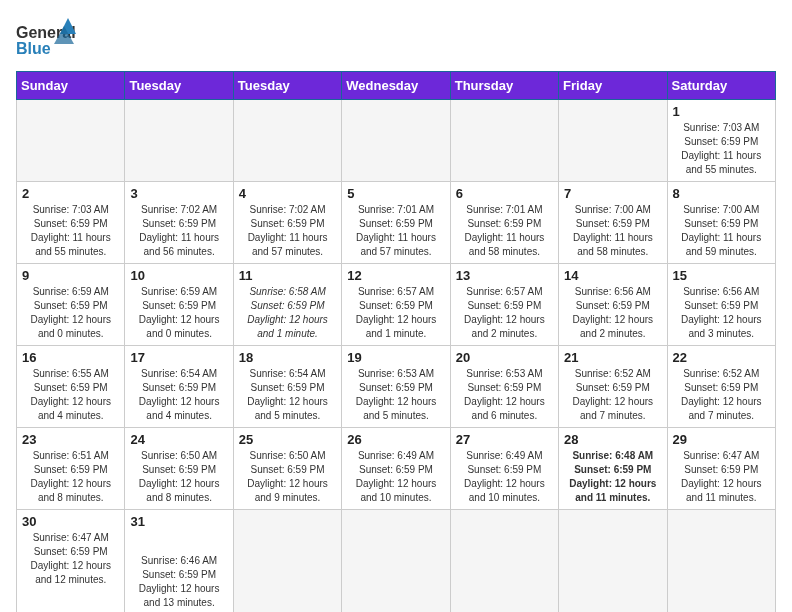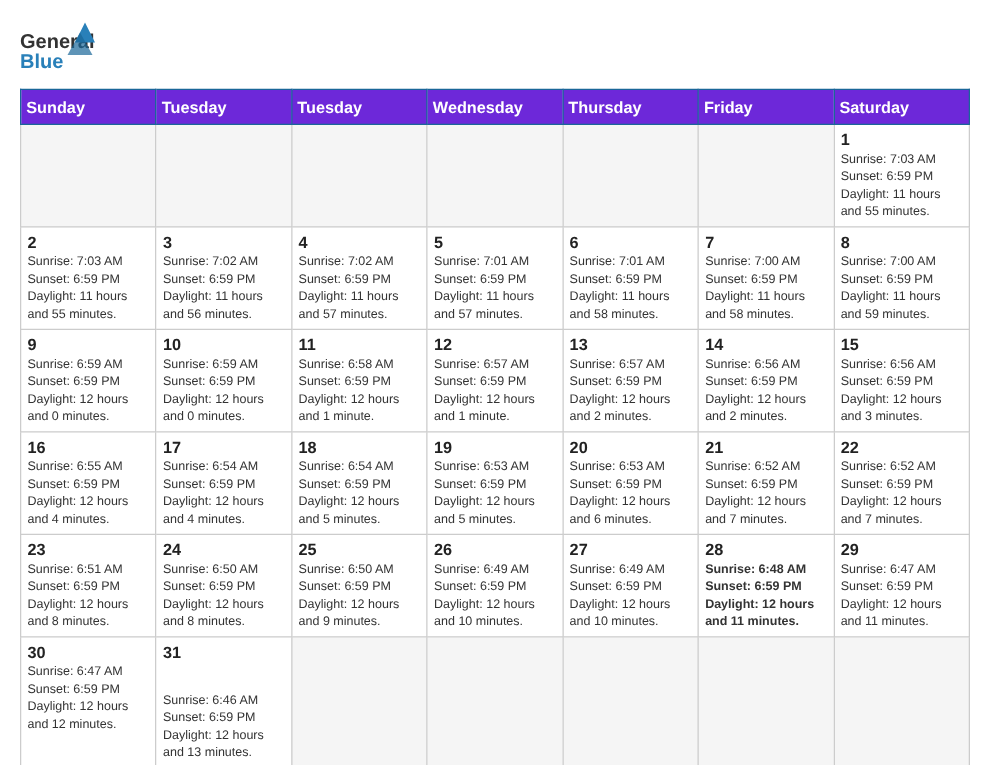--- a/index.html
+++ b/index.html
@@ -62,20 +62,21 @@
     .day-number {
       font-size: 13px;
       font-weight: bold;
       color: #222;
       margin-bottom: 2px;
     }
     .day-info {
       font-size: 10px;
       color: #333;
       line-height: 1.4;
+      text-align: center;
     }
     .last-row td {
       min-height: 60px;
     }
     
     .logo-wrapper {
       display: flex;
       align-items: center;
     }
     .logo-svg { width: 60px; height: 45px; }
@@ -191,21 +192,21 @@
         </td>
         <td>
           <div class="day-number">10</div>
           <div class="day-info" style="white-space: pre-line;">Sunrise: 6:59 AM
 Sunset: 6:59 PM
 Daylight: 12 hours
 and 0 minutes.</div>
         </td>
         <td>
           <div class="day-number">11</div>
-          <div class="day-info" style="white-space: pre-line;">Sunrise: 6:58 AM
+          <div class="day-info" style="white-space: pre-line; font-style: italic;">Sunrise: 6:58 AM
 Sunset: 6:59 PM
 Daylight: 12 hours
 and 1 minute.</div>
         </td>
         <td>
           <div class="day-number">12</div>
           <div class="day-info" style="white-space: pre-line;">Sunrise: 6:57 AM
 Sunset: 6:59 PM
 Daylight: 12 hours
 and 1 minute.</div>

